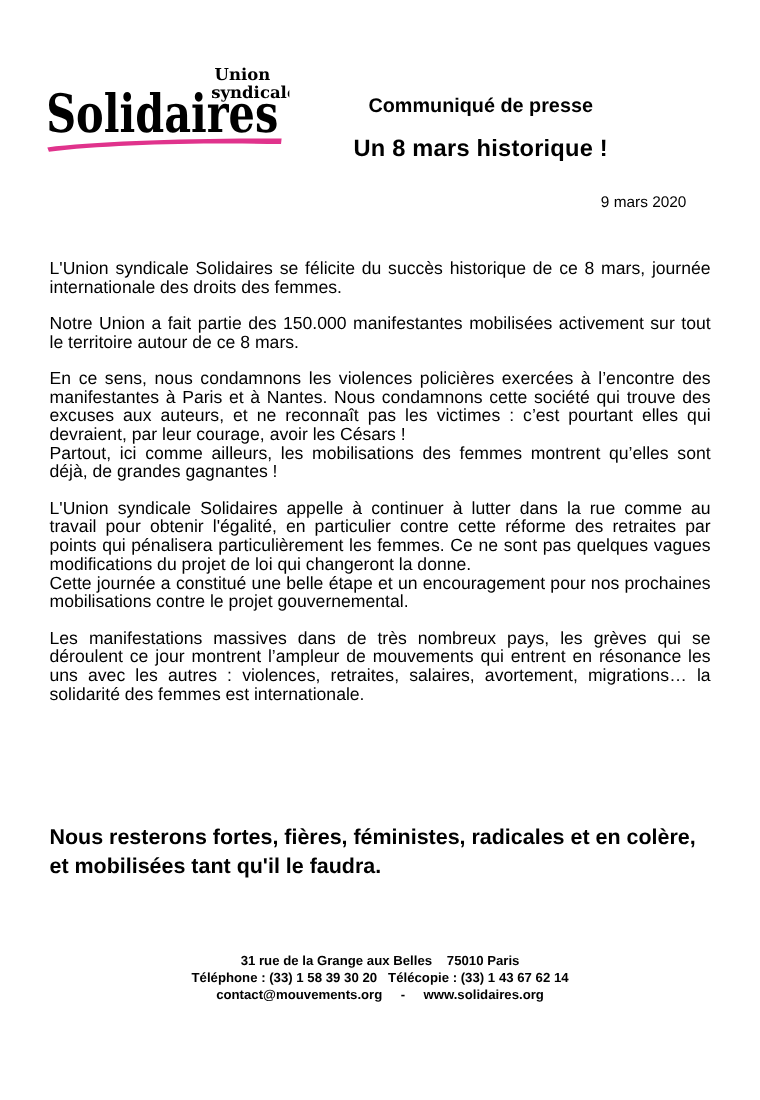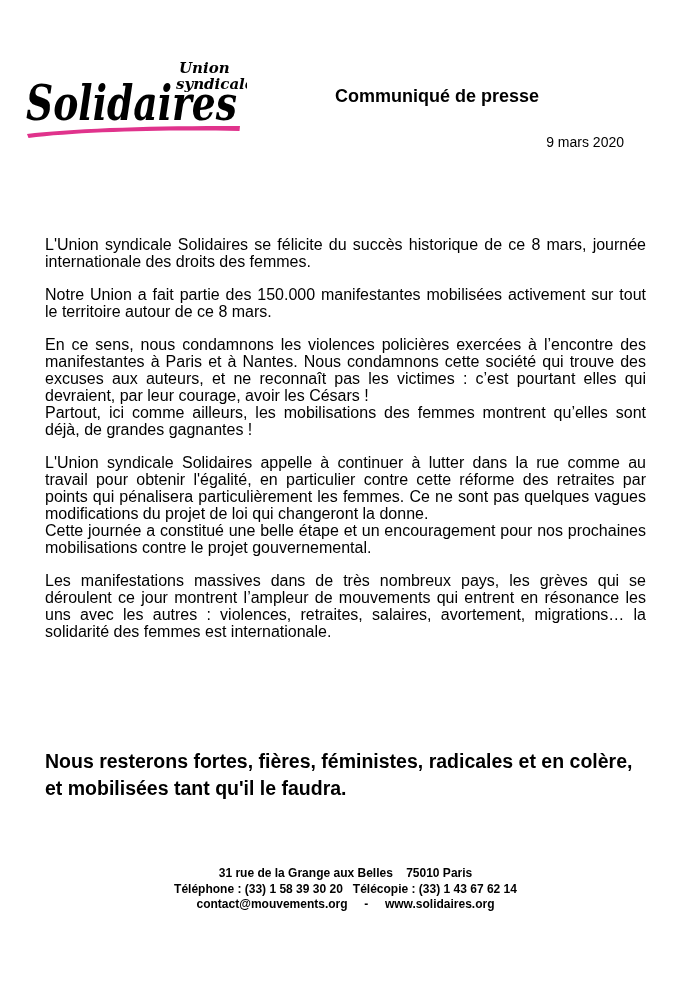--- a/index.html
+++ b/index.html
@@ -7,21 +7,21 @@
     position: relative;
     width: 691px;
     height: 1000px;
     margin: 0 auto;
     background: #ffffff;
     font-family: "Liberation Sans", sans-serif;
     color: #000000;
     overflow: hidden;
   }
   
-  .logo { position: absolute; left: 25px; top: 53px; width: 222px; height: 90px; font-style: italic; }
+  .logo { position: absolute; left: 41px; top: 53px; width: 222px; height: 90px; }
   
   .header-right {
     position: absolute; left: 250px; top: 86px; width: 374px;
     text-align: center;
   }
   .kicker { font-size: 18px; font-weight: bold; }
   .doc-title { font-size: 21.5px; font-weight: bold; margin-top: 16px; letter-spacing: 0.2px; }
   .doc-date { font-size: 14px; font-weight: normal; text-align: right; margin-top: 27px; }
   
   .body-text {
@@ -49,20 +49,21 @@
     <svg width="222" height="90" viewBox="0 0 222 90">
       <text x="154" y="20" font-family="DejaVu Serif, serif" font-size="15" font-weight="bold">Union</text>
       <text x="151" y="36" font-family="DejaVu Serif, serif" font-size="15" font-weight="bold">syndicale</text>
       <text x="1" y="67" font-family="DejaVu Serif, serif" font-size="48" font-weight="bold" textLength="211" lengthAdjust="spacingAndGlyphs">Solidaires</text>
       <path d="M2,81 C 45,75.5 130,72.5 215,73 L 214.5,78 C 140,76.5 55,78.5 3.5,85 Z" fill="#e0338c"></path>
     </svg>
   </div>
 
   <div class="header-right">
     <div class="kicker">Communiqué de presse</div>
+    <div class="doc-title">Un 8 mars historique !</div>
     <div class="doc-date">9 mars 2020</div>
   </div>
 
   <div class="body-text">
     <p>L'Union syndicale Solidaires se félicite du succès historique de ce 8 mars, journée internationale des droits des femmes.</p>
     <p>Notre Union a fait partie des 150.000 manifestantes mobilisées activement sur tout le territoire autour de ce 8 mars.</p>
     <p>En ce sens, nous condamnons les violences policières exercées à l’encontre des manifestantes à Paris et à Nantes. Nous condamnons cette société qui trouve des excuses aux auteurs, et ne reconnaît pas les victimes : c’est pourtant elles qui devraient, par leur courage, avoir les Césars !
 Partout, ici comme ailleurs, les mobilisations des femmes montrent qu’elles sont déjà, de grandes gagnantes !</p>
     <p>L'Union syndicale Solidaires appelle à continuer à lutter dans la rue comme au travail pour obtenir l'égalité, en particulier contre cette réforme des retraites par points qui pénalisera particulièrement les femmes. Ce ne sont pas quelques vagues modifications du projet de loi qui changeront la donne.
 Cette journée a constitué une belle étape et un encouragement pour nos prochaines mobilisations contre le projet gouvernemental.</p>

